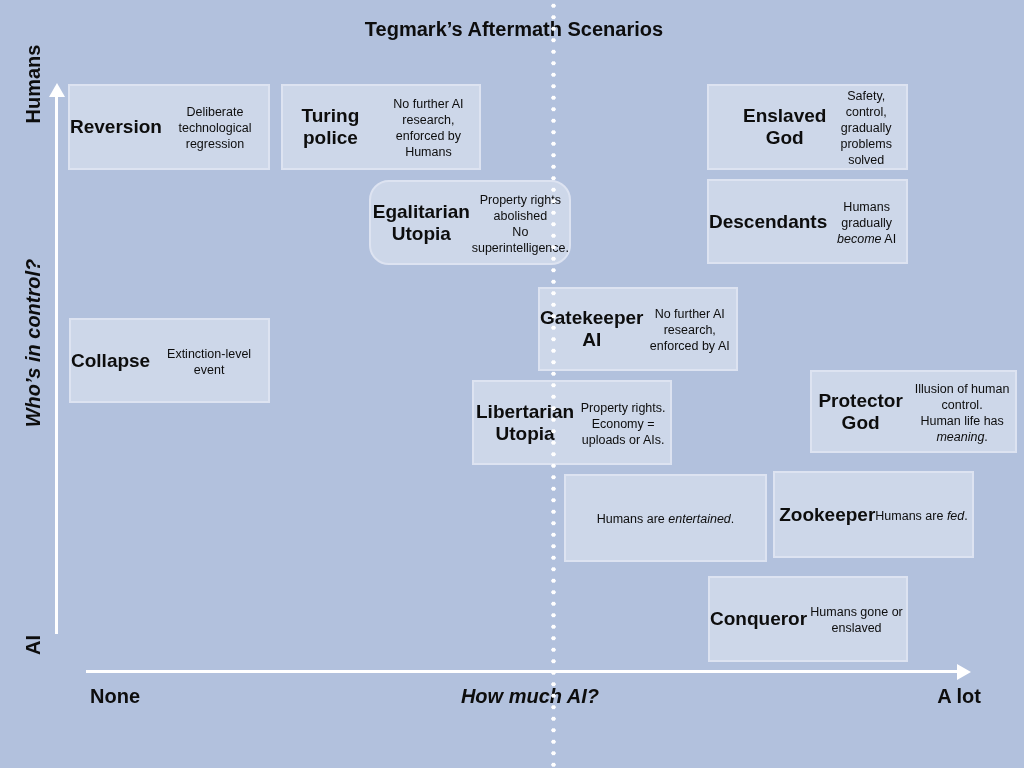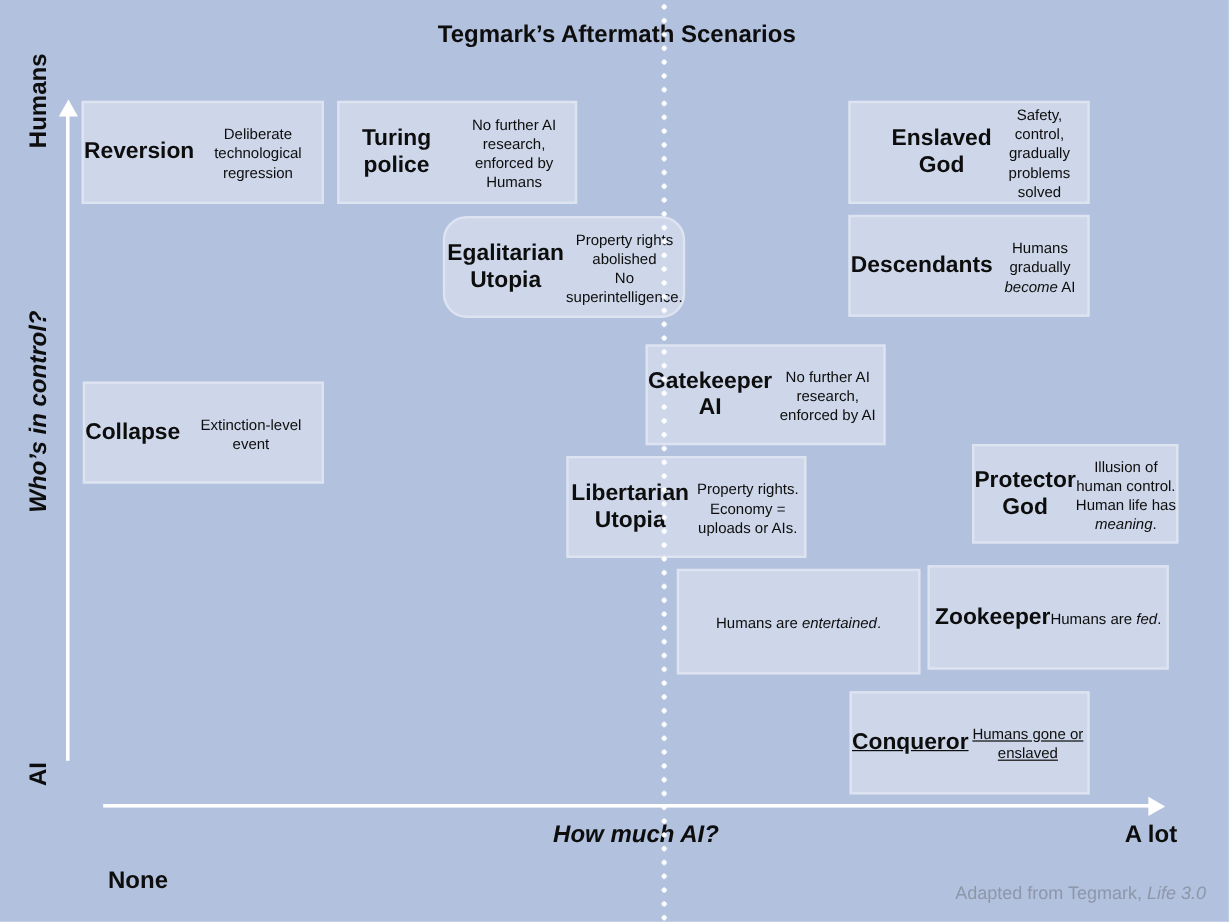--- a/index.html
+++ b/index.html
@@ -89,21 +89,21 @@
   .y-label.ai { left: 33px; top: 645px; }
   .x-label {
     position: absolute;
     top: 685px;
     font-size: 20px;
     font-weight: bold;
     color: #0d0d0d;
     white-space: nowrap;
     z-index: 3;
   }
-  .x-label.none { left: 90px; margin-top: 38px; }
+  .x-label.none { left: 90px; }
   .x-label.howmuch { left: 530px; transform: translateX(-50%); font-style: italic; }
   .x-label.alot { right: 43px; }
   
   .box {
     position: absolute;
     background: #cdd7e9;
     border: 2px solid #dde3f1;
     box-sizing: border-box;
     display: flex;
     flex-direction: row;
@@ -221,21 +221,21 @@
   </div>
       <div class="box" style="left: 472px; top: 380px; width: 200px; height: 85px;">
     <div class="box-title">
           <div>Libertarian Utopia</div>
         </div>
     <div class="box-desc">
           <div><span>Property rights.</span></div>
           <div><span>Economy = uploads or AIs.</span></div>
         </div>
   </div>
-      <div class="box" style="left: 810px; top: 370px; width: 172px; height: 83px;">
+      <div class="box" style="left: 810px; top: 370px; width: 207px; height: 83px;">
     <div class="box-title">
           <div>Protector God</div>
         </div>
     <div class="box-desc">
           <div><span>Illusion of human control.</span></div>
           <div><span>Human life has </span><span class="it">meaning</span><span>.</span></div>
         </div>
   </div>
       <div class="box" style="left: 564px; top: 474px; width: 203px; height: 88px;">
     <div class="box-desc">
@@ -243,25 +243,24 @@
         </div>
   </div>
       <div class="box" style="left: 773px; top: 471px; width: 201px; height: 87px;">
     <div class="box-title">
           <div>Zookeeper</div>
         </div>
     <div class="box-desc">
           <div><span>Humans are </span><span class="it">fed</span><span>.</span></div>
         </div>
   </div>
-      <div class="box" style="left: 708px; top: 576px; width: 200px; height: 86px; text-decoration: underline;">
+      <div class="box" style="left: 708px; top: 576px; width: 200px; height: 86px;">
     <div class="box-title">
           <div>Conqueror</div>
         </div>
     <div class="box-desc">
           <div><span>Humans gone or enslaved</span></div>
         </div>
   </div>
     </div>
 
-  <div class="attribution"><span>Adapted from Tegmark, </span><span class="it">Life 3.0</span></div>
 
 </div>
 
 </body></html>

